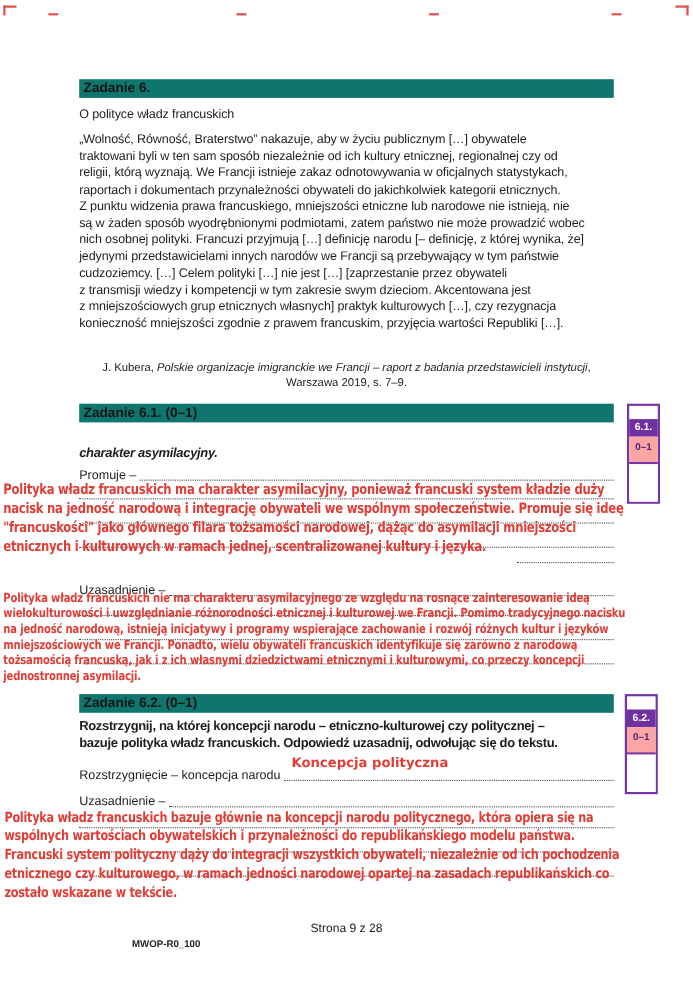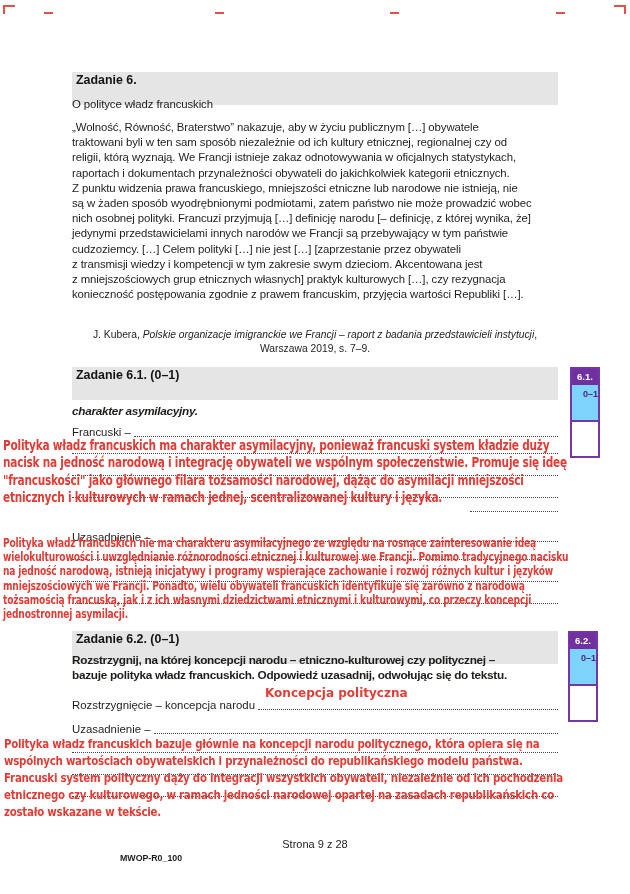--- a/index.html
+++ b/index.html
@@ -7,21 +7,21 @@
   .page {
     position:relative; width:630px; height:894px; background:#ffffff;
     overflow:hidden; font-family:"Liberation Sans", sans-serif; color:#1d1d1b;
   }
   
   .regmark { position:absolute; }
   .corner-l { left:3px; top:5px; width:12px; height:9px; border-top:2px solid #e25048; border-left:2px solid #e25048; }
   .corner-r { right:4px; top:5px; width:12px; height:9px; border-top:2px solid #e25048; border-right:2px solid #e25048; }
   .tick { top:12px; width:9px; height:2px; background:#e25048; }
   
-  .bar { position:absolute; left:72px; width:486px; height:33px; background:#e5e5e5; }
+  .bar { position:absolute; left:72px; width:486px; height:17px; background:#0f766e; }
   .bar span { display:block; padding-left:4px; font-size:12.4px; font-weight:bold; line-height:17px; color:#141414; }
   
   .txt { position:absolute; font-size:11.4px; letter-spacing:-0.1px; white-space:nowrap; }
   .passage { position:absolute; left:72px; top:120px; font-size:11.4px; letter-spacing:-0.1px; line-height:15.2px; }
   .passage div { white-space:nowrap; }
   .cite { position:absolute; left:72px; width:486px; text-align:center; font-size:10.3px; white-space:nowrap; }
   .cite .it { font-style:italic; }
   .prompt { position:absolute; left:72px; font-weight:bold; font-size:11.8px; letter-spacing:-0.3px; line-height:15.5px; white-space:nowrap; }
   .prompt .em { font-style:italic; }
   
@@ -32,22 +32,22 @@
   
   .red { color:#e03d36; font-family:"DejaVu Sans", sans-serif; font-weight:bold; position:absolute; }
   .redblock { transform:scaleX(0.8); transform-origin:0 0; }
   .redblock div { white-space:nowrap; }
   .arg-ans  { left:3px; top:437px; font-size:13.2px; line-height:17.4px; letter-spacing:-0.3px; }
   .cnt-ans  { left:3px; top:536px; font-size:11.4px; line-height:14.2px; letter-spacing:-0.2px; }
   .jus-ans  { left:4px; top:735px; font-size:12.8px; line-height:17.1px; letter-spacing:-0.3px; }
   .dec-ans  { left:265px; top:686px; font-size:12px; white-space:nowrap; }
   
   .score-box { position:absolute; width:30px; border:2px solid #7535a8; background:#fff; }
-  .score-id { height:16px; background:#7030a0; color:#ffffff; font-weight:bold; font-size:9.5px; text-align:center; line-height:16px; }
-  .score-pts { height:37px; background:#7dd3fc; color:#4b1f7e; font-weight:bold; font-size:9px; text-align:right; line-height:19px; border-bottom:2px solid #7535a8; }
+  .score-id { height:16px; background:#7030a0; color:#ffffff; font-weight:bold; font-size:9.5px; text-align:center; line-height:16px;margin-top:12px; }
+  .score-pts { height:25px; background:#fca5a5; color:#4b1f7e; font-weight:bold; font-size:9px; text-align:center; line-height:19px; border-bottom:2px solid #7535a8; }
   .score-empty { height:34px; background:#fff; }
   
   .foot-page { position:absolute; left:72px; top:838px; width:486px; text-align:center; font-size:11px; }
   .foot-code { position:absolute; left:72px; top:853px; font-size:8.8px; font-weight:bold;padding-left:48px; }
 </style>
 </head>
 <body>
 
 <div class="page">
 
@@ -67,37 +67,37 @@
       <div>traktowani byli w ten sam sposób niezależnie od ich kultury etnicznej, regionalnej czy od</div>
       <div>religii, którą wyznają. We Francji istnieje zakaz odnotowywania w oficjalnych statystykach,</div>
       <div>raportach i dokumentach przynależności obywateli do jakichkolwiek kategorii etnicznych.</div>
       <div>Z punktu widzenia prawa francuskiego, mniejszości etniczne lub narodowe nie istnieją, nie</div>
       <div>są w żaden sposób wyodrębnionymi podmiotami, zatem państwo nie może prowadzić wobec</div>
       <div>nich osobnej polityki. Francuzi przyjmują […] definicję narodu [– definicję, z której wynika, że]</div>
       <div>jedynymi przedstawicielami innych narodów we Francji są przebywający w tym państwie</div>
       <div>cudzoziemcy. […] Celem polityki […] nie jest […] [zaprzestanie przez obywateli</div>
       <div>z transmisji wiedzy i kompetencji w tym zakresie swym dzieciom. Akcentowana jest</div>
       <div>z mniejszościowych grup etnicznych własnych] praktyk kulturowych […], czy rezygnacja</div>
-      <div>konieczność postępowania zgodnie z prawem francuskim, przyjęcia wartości Republiki […].</div>
+      <div>konieczność mniejszości zgodnie z prawem francuskim, przyjęcia wartości Republiki […].</div>
     </div>
   <div class="cite" style="top:329px"><span>J. Kubera, </span><span class="it">Polskie organizacje imigranckie we Francji – raport z badania przedstawicieli instytucji</span><span>,</span></div>
   <div class="cite" style="top:343px">Warszawa 2019, s. 7–9.</div>
 
   <div class="bar" style="top:367px">
     <span>Zadanie 6.1. (0–1)</span>
   </div>
   <div class="score-box" style="left:570px; top:367px">
     <div class="score-id">6.1.</div>
     <div class="score-pts">0–1</div>
     <div class="score-empty"></div>
   </div>
   <div class="prompt" style="top:404px"><span class="em">charakter asymilacyjny.</span></div>
 
   <div class="lblrow" style="top:425px">
-    <span class="lbl">Francuski –</span>
+    <span class="lbl">Promuje –</span>
     <span class="fill"></span>
   </div>
   <div class="dotline" style="left:72px; top:453px; width:486px"></div>
   <div class="dotline" style="left:72px; top:475px; width:486px"></div>
   <div class="dotline" style="left:72px; top:497px; width:486px"></div>
   <div class="dotline" style="left:470px; top:511px; width:88px"></div>
   <div class="red redblock arg-ans">
       <div>Polityka władz francuskich ma charakter asymilacyjny, ponieważ francuski system kładzie duży</div>
       <div>nacisk na jedność narodową i integrację obywateli we wspólnym społeczeństwie. Promuje się ideę</div>
       <div>"francuskości" jako głównego filara tożsamości narodowej, dążąc do asymilacji mniejszości</div>

